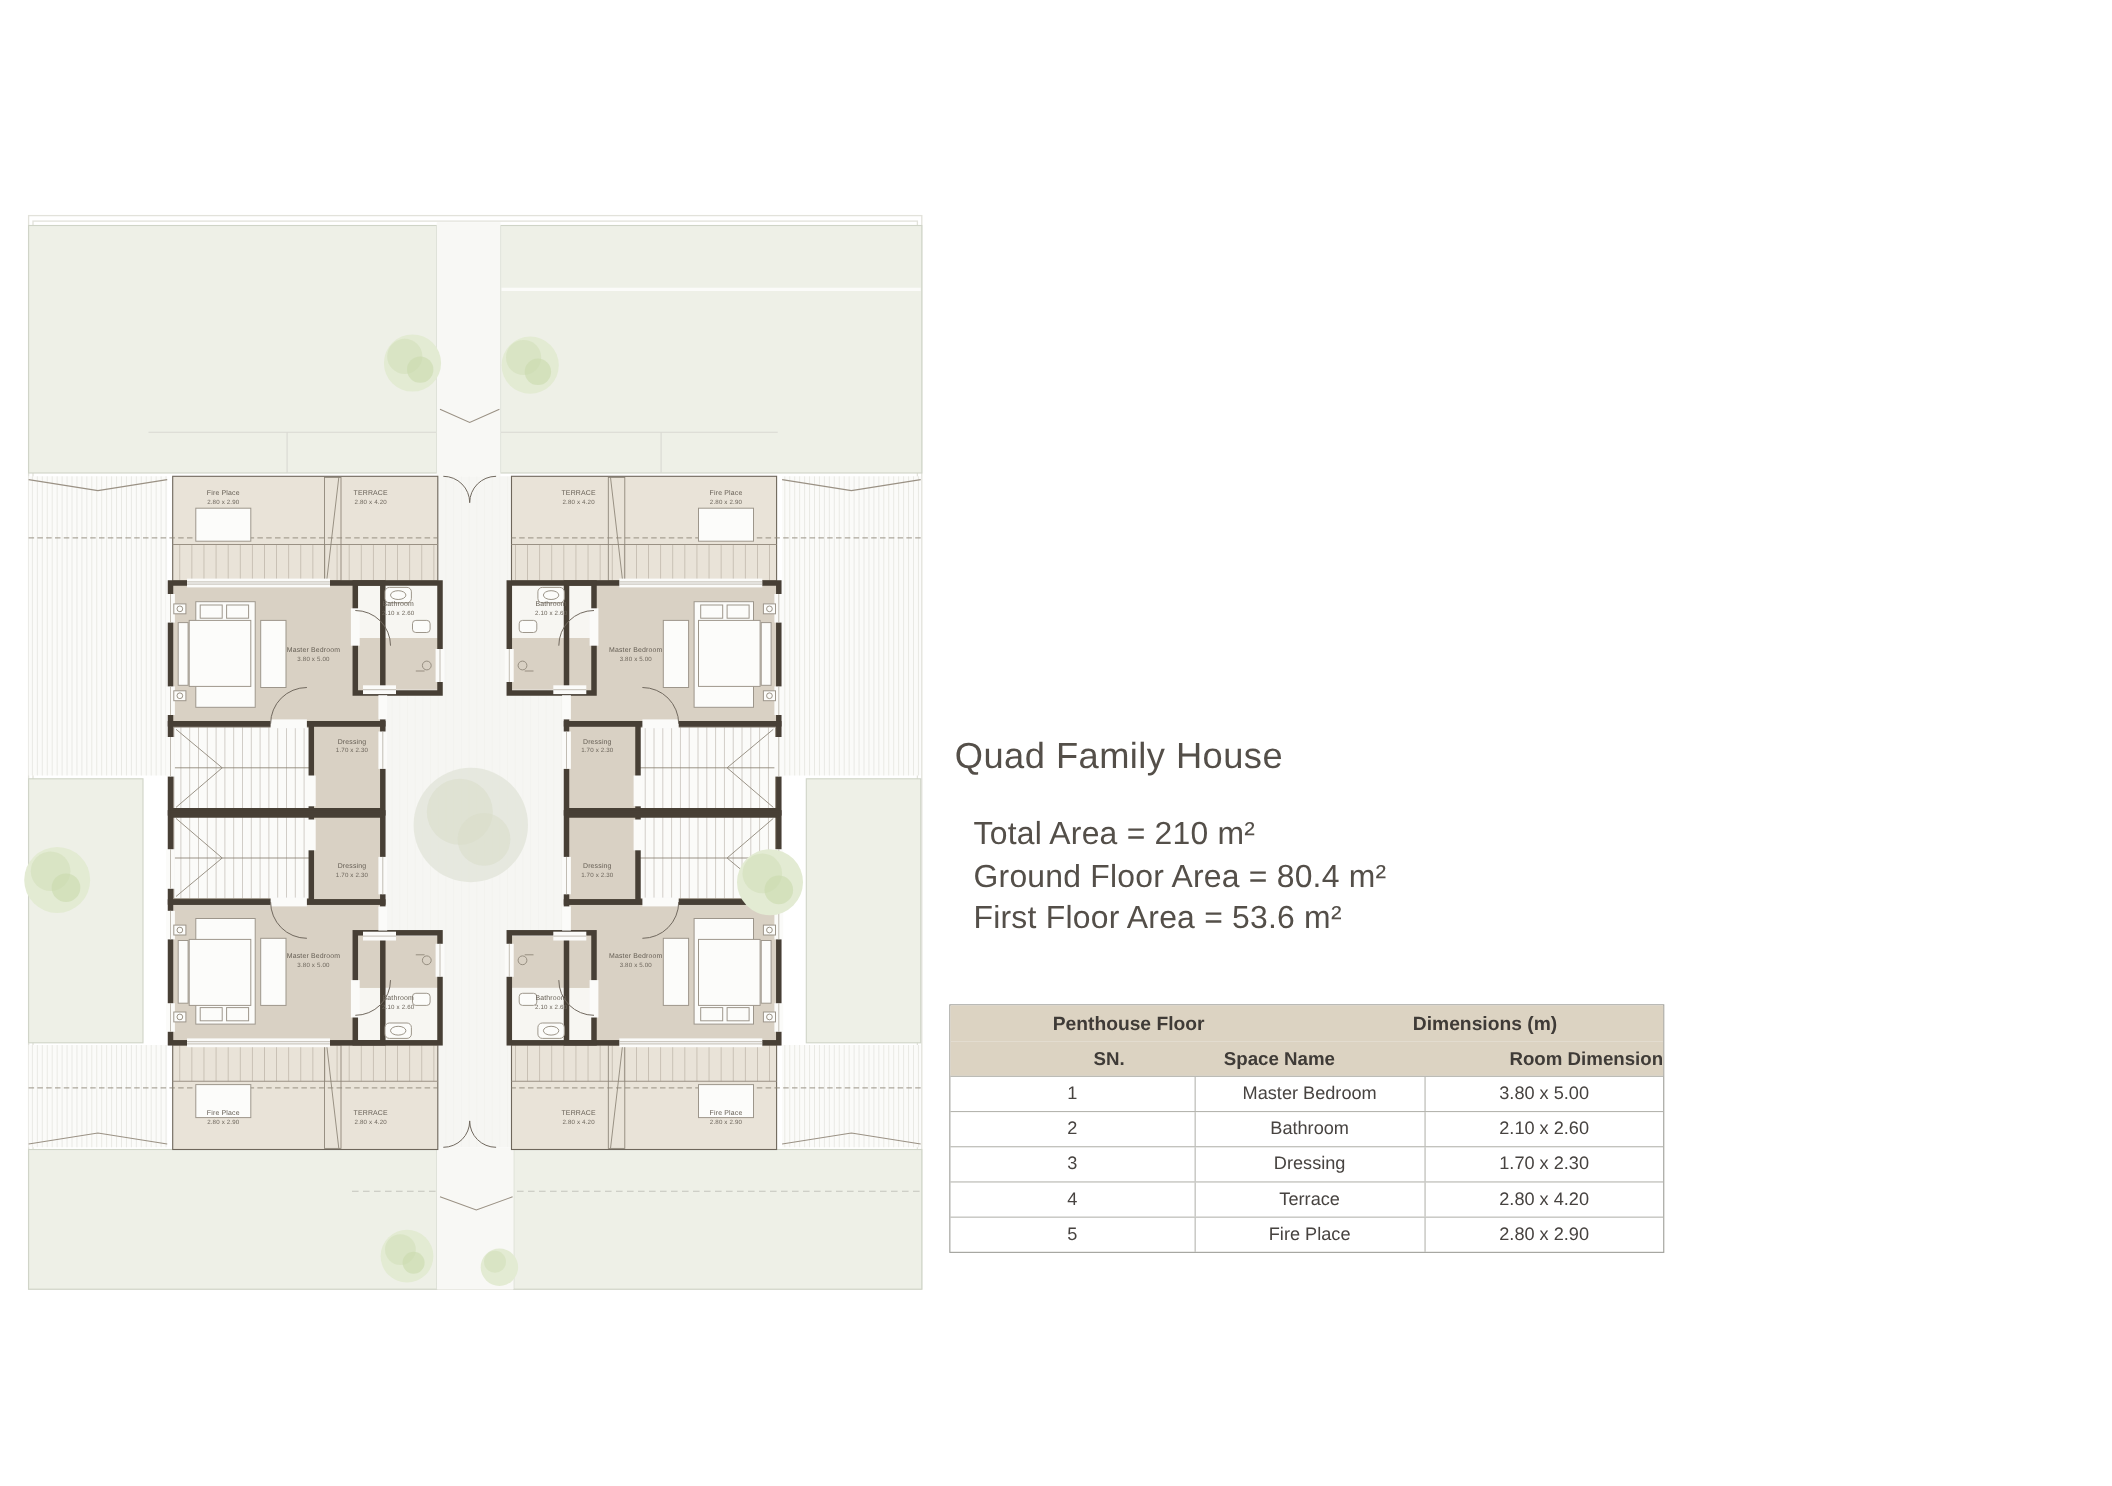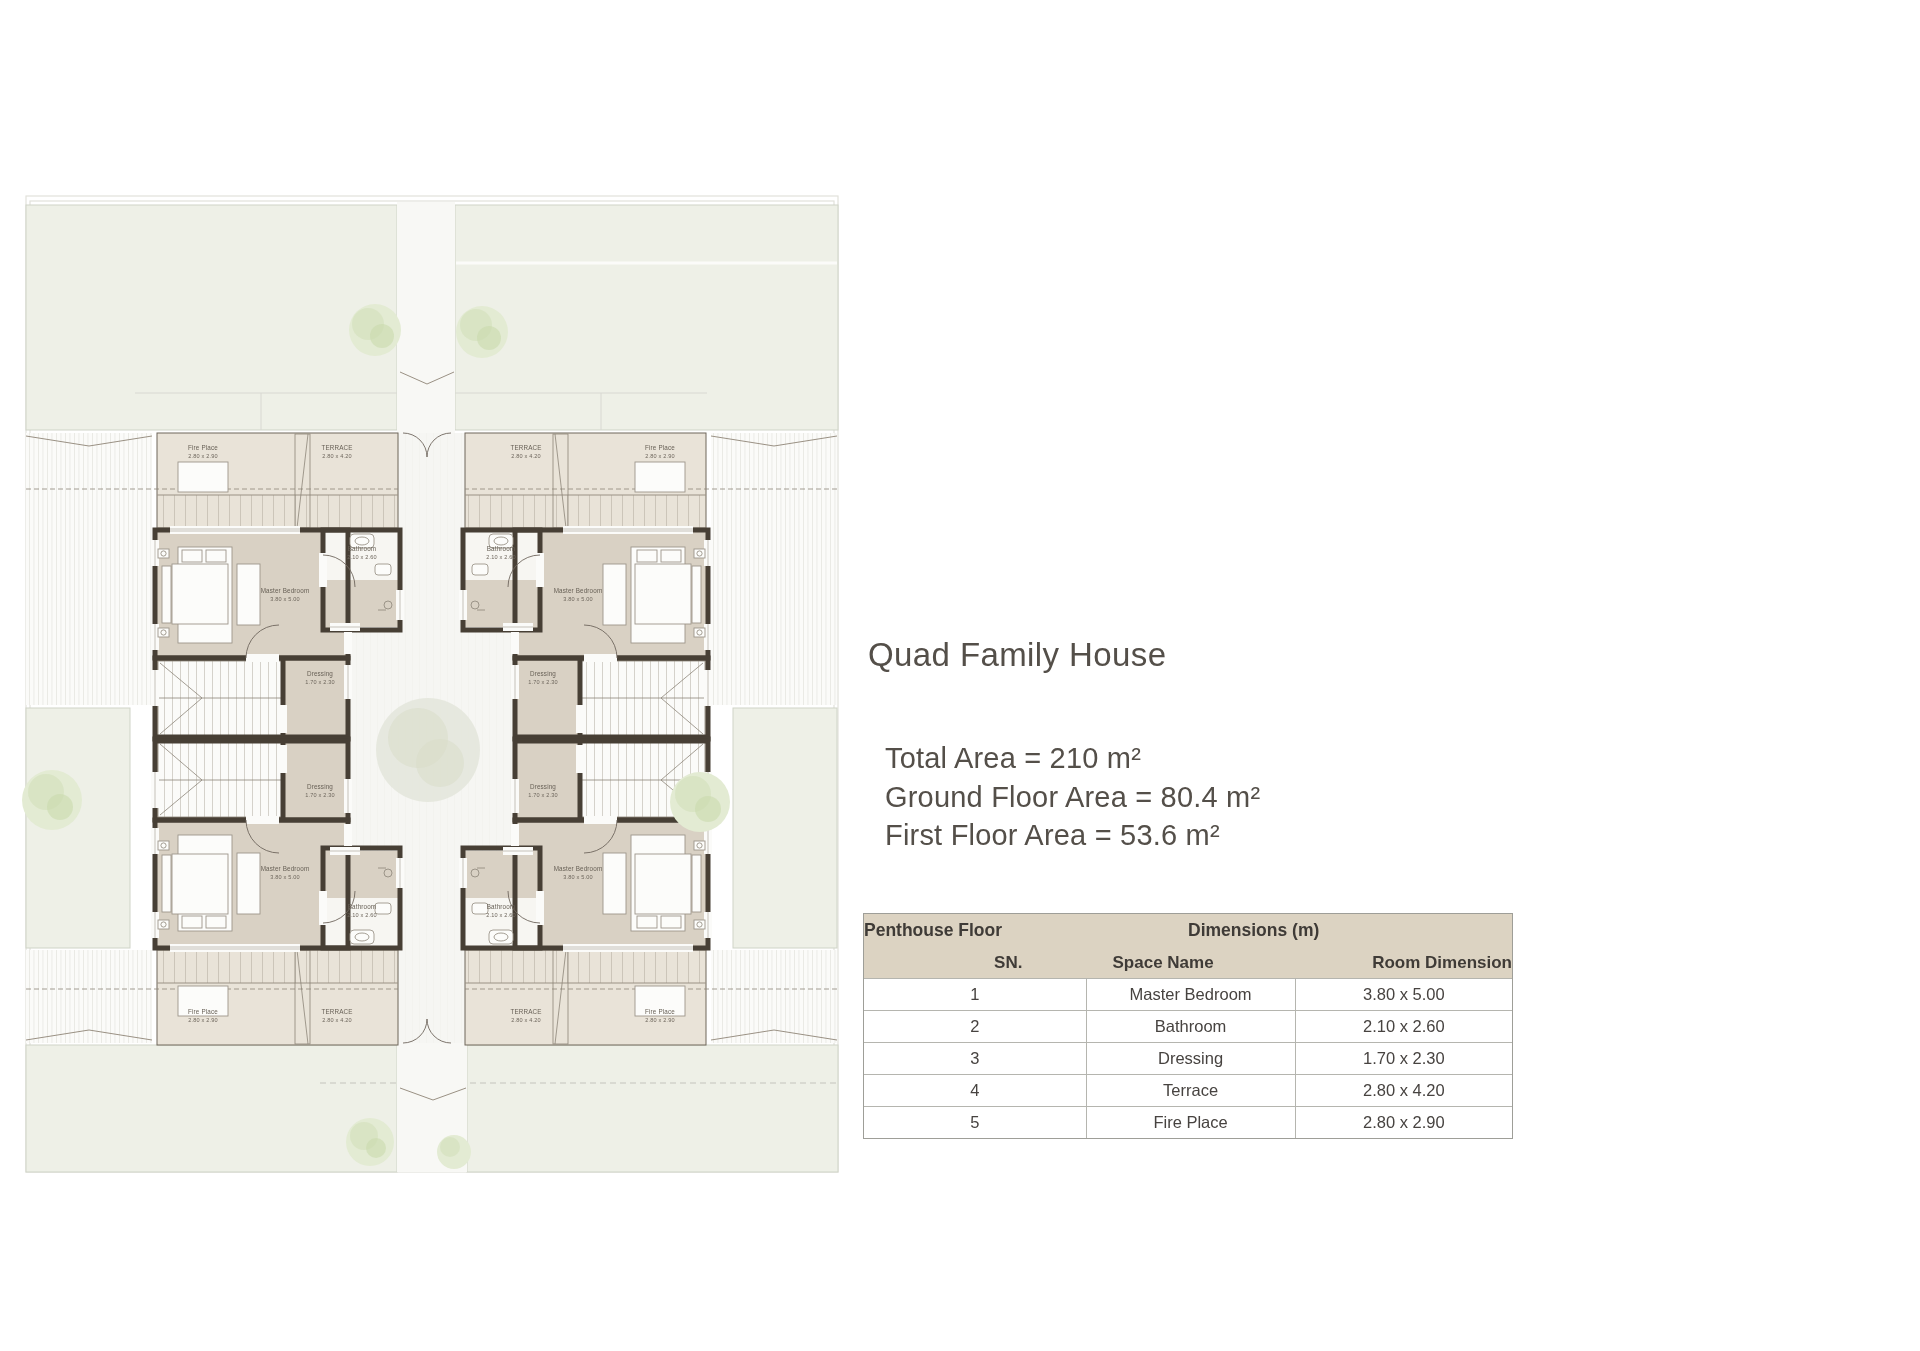--- a/index.html
+++ b/index.html
@@ -34,30 +34,30 @@
   .arcline{stroke:#6f675d;stroke-width:.9;fill:none;}
   .treeA{fill:#e3ebd3;}
   .treeB{fill:#d5e2bf;opacity:.75;}
   .treeC{fill:#c9dbae;opacity:.6;}
   .treeFaintA{fill:#e2e5da;opacity:.8;}
   .treeFaintB{fill:#d8dcc9;opacity:.55;}
   .rlabel{font-family:"Liberation Sans",sans-serif;font-size:6.3px;fill:#665f55;
           text-anchor:middle;letter-spacing:.15px;}
   .rlabel .rdim{font-size:5.6px;fill:#6e675d;}
   
-  .title{position:absolute;left:868px;top:636px;font-size:33px;color:var(--ink);
+  .title{position:absolute;left:868px;top:668px;font-size:33px;color:var(--ink);
          letter-spacing:.4px;font-weight:500;}
   .areas{position:absolute;left:868px;top:739px;font-size:29px;line-height:38.5px;
          color:var(--ink);letter-spacing:.2px;margin-left:17px;}
   
   .spec-table{position:absolute;left:863px;top:913px;width:648px;
               border:1px solid #9e9e98;color:#3f3b37;background:#fff;}
   .trow{display:flex;align-items:center;}
   .trow.group{background:var(--thead);height:33px;font-weight:bold;font-size:17.5px;}
-  .trow.group .gcell{width:50%;}
+  .trow.group .gcell{width:50%;text-align:center;}
   .trow.head{background:var(--thead);height:31px;font-weight:bold;font-size:17px;padding-left:40px;}
   .trow.data{height:31px;font-size:16.5px;color:#474340;border-top:1px solid #b5b5af;}
   .trow.data:first-of-type{border-top:1px solid #9e9e98;}
   .c1{width:34.3%;text-align:center;}
   .c2{width:32.2%;text-align:left;}
   .c3{width:33.5%;text-align:right;}
   .trow.data .c2,.trow.data .c3{border-left:1px solid #b5b5af;align-self:stretch;
         display:flex;align-items:center;justify-content:center;}
 </style>
 </head>

